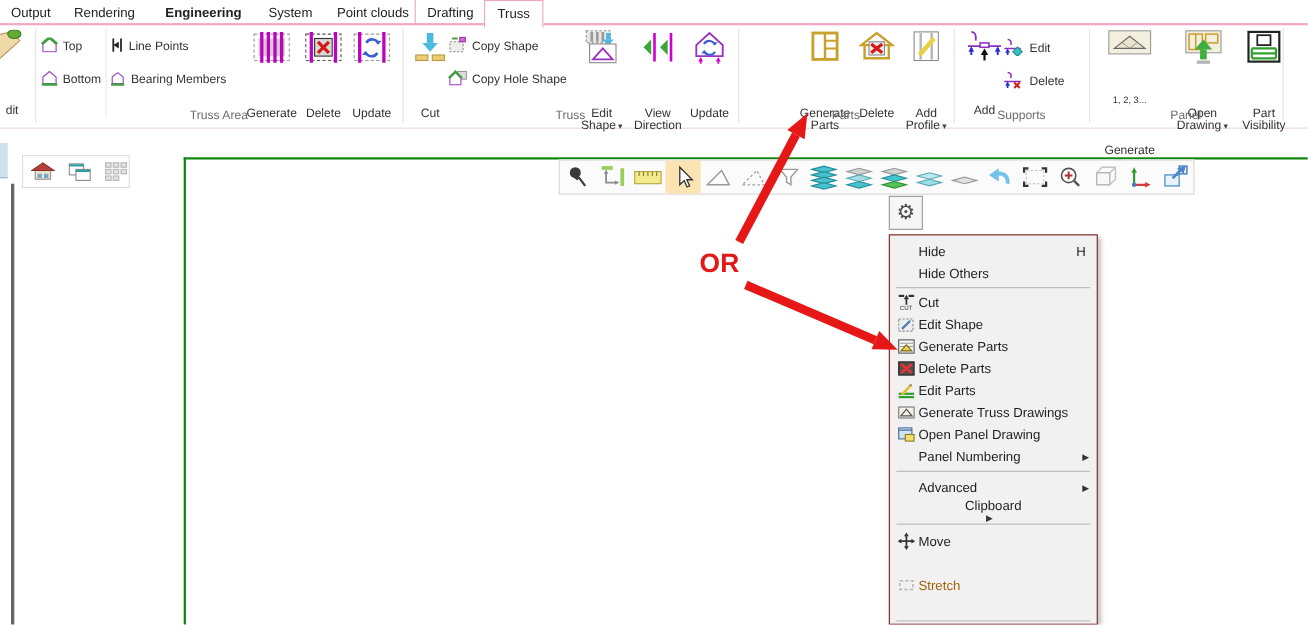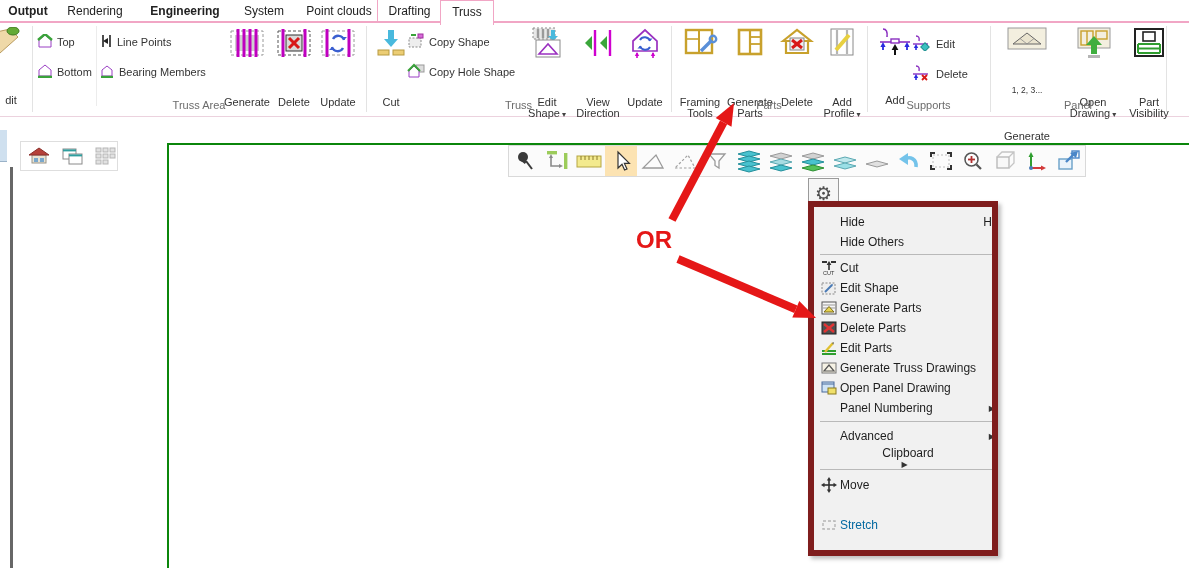--- a/index.html
+++ b/index.html
@@ -31,41 +31,41 @@
   .vline-dark{position:absolute;left:10px;top:167px;width:3px;height:401px;background:#676767;}
   .blue-chip{position:absolute;left:0;top:130px;width:7px;height:31px;background:#cfe0ef;border-bottom:1px solid #9ab2c8;}
   .float-toolbar{position:absolute;left:508px;top:145px;width:578px;height:32px;background:#fbfbfb;
                  border:1px solid #d9d9d9;box-sizing:border-box;z-index:2;display:flex;align-items:center;}
   .tbslot{width:32px;height:30px;display:flex;align-items:center;justify-content:center;}
   .tbslot.sel{background:#fce3b2;}
   .gear-btn{position:absolute;left:808px;top:178px;width:29px;height:29px;background:#f6f6f6;
             border:1px solid #9a9a9a;z-index:2;display:flex;align-items:center;justify-content:center;
             font-size:19px;color:#4f4f4f;line-height:1;}
   
-  .menu{position:absolute;left:808px;top:201px;width:190px;height:355px;background:#f1f1f1;
-        border:6px solid #7f1d1d;box-shadow:3px 3px 4px rgba(0,0,0,.25);z-index:3;box-sizing:border-box;overflow:hidden;}
+  .menu{position:absolute;left:808px;top:213px;width:190px;height:355px;background:#f1f1f1;
+        border:1px solid #7f1d1d;box-shadow:3px 3px 4px rgba(0,0,0,.25);z-index:3;box-sizing:border-box;overflow:hidden;}
   .mi{position:absolute;left:0;width:188px;height:20px;display:flex;align-items:center;font-size:12px;color:#1e1e1e;}
   .mi-ic{width:22px;margin-left:4px;display:flex;justify-content:center;align-items:center;flex:none;}
   .mi-label{flex:1;}
   .mi-short{margin-right:10px;font-size:12px;color:#1e1e1e;}
   .mi-sub{margin-right:7px;font-size:8px;color:#333;}
-  .mi.disabled .mi-label{color:#0369a1;}
+  .mi.disabled .mi-label{color:#a16207;}
   .msep{position:absolute;left:6px;width:176px;height:1px;background:#b9b9b9;}
   
   .or-label{position:absolute;left:636px;top:226px;font-size:24px;font-weight:bold;color:#e51717;z-index:5;
             text-shadow:-2px 0 #fff,2px 0 #fff,0 -2px #fff,0 2px #fff,-1px -1px #fff,1px 1px #fff,-1px 1px #fff,1px -1px #fff;}
   .overlay{position:absolute;left:0;top:0;z-index:4;pointer-events:none;}
 </style>
 </head>
 <body>
 
 <div id="app">
 
   <div>
-    <div class="tab" style="left:6px;width:44px;font-weight:bold;">Output</div>
+    <div class="tab" style="left:6px;width:44px;">Output</div>
     <div class="tab" style="left:64px;width:62px;">Rendering</div>
     <div class="tab" style="left:148px;width:74px;font-weight:bold;">Engineering</div>
     <div class="tab" style="left:240px;width:48px;">System</div>
     <div class="tab" style="left:302px;width:74px;">Point clouds</div>
     <div class="tab bordered" style="left:377px;width:63px;">Drafting</div>
     <div class="tab active" style="left:440px;width:52px;">Truss</div>
     <div class="tab-underline" style="left:0;width:441px;"></div>
     <div class="tab-underline" style="left:494px;width:695px;"></div>
   </div>
 
@@ -223,31 +223,20 @@
         <g stroke="#cf00cf" stroke-width="1.6">
               <line x1="8" y1="31" x2="8" y2="26"></line>
               <line x1="24" y1="31" x2="24" y2="26"></line>
             </g>
         <polygon points="8,25 5.8,29 10.2,29" fill="#cf00cf"></polygon>
         <polygon points="24,25 21.8,29 26.2,29" fill="#cf00cf"></polygon>
           </svg></span>
       <span class="lbl">Update</span>
     </div>
 
-    <div class="rbtn" style="left:675px;width:50px;">
-      <span><svg width="36" height="32" viewBox="0 0 36 32">
-        <rect x="4" y="3" width="26" height="23" fill="#fff" stroke="#c8a12c" stroke-width="2.4"></rect>
-        <line x1="17" y1="3" x2="17" y2="26" stroke="#c8a12c" stroke-width="2"></line>
-        <line x1="4" y1="12" x2="17" y2="12" stroke="#c8a12c" stroke-width="1.6"></line>
-        <line x1="28" y1="24 " x2="16" y2="12" stroke="#5a8fd8" stroke-width="0"></line>
-        <path d="M30,13 L19,24" stroke="#5a8fd8" stroke-width="3.4"></path>
-        <circle cx="31" cy="12" r="3.2" fill="none" stroke="#5a8fd8" stroke-width="2.4"></circle>
-          </svg></span>
-      <span class="lbl">Framing Tools</span>
-    </div>
     <div class="rbtn" style="left:723px;width:54px;">
       <span><svg width="34" height="32" viewBox="0 0 34 32">
         <rect x="6" y="3" width="22" height="24" fill="#fff" stroke="#c8a12c" stroke-width="2.6"></rect>
         <line x1="17" y1="3" x2="17" y2="27" stroke="#c8a12c" stroke-width="2.2"></line>
         <g stroke="#c8a12c" stroke-width="1.8">
               <line x1="17" y1="10" x2="28" y2="10"></line>
               <line x1="17" y1="17" x2="28" y2="17"></line>
             </g>
           </svg></span>
       <span class="lbl">Generate Parts</span>

